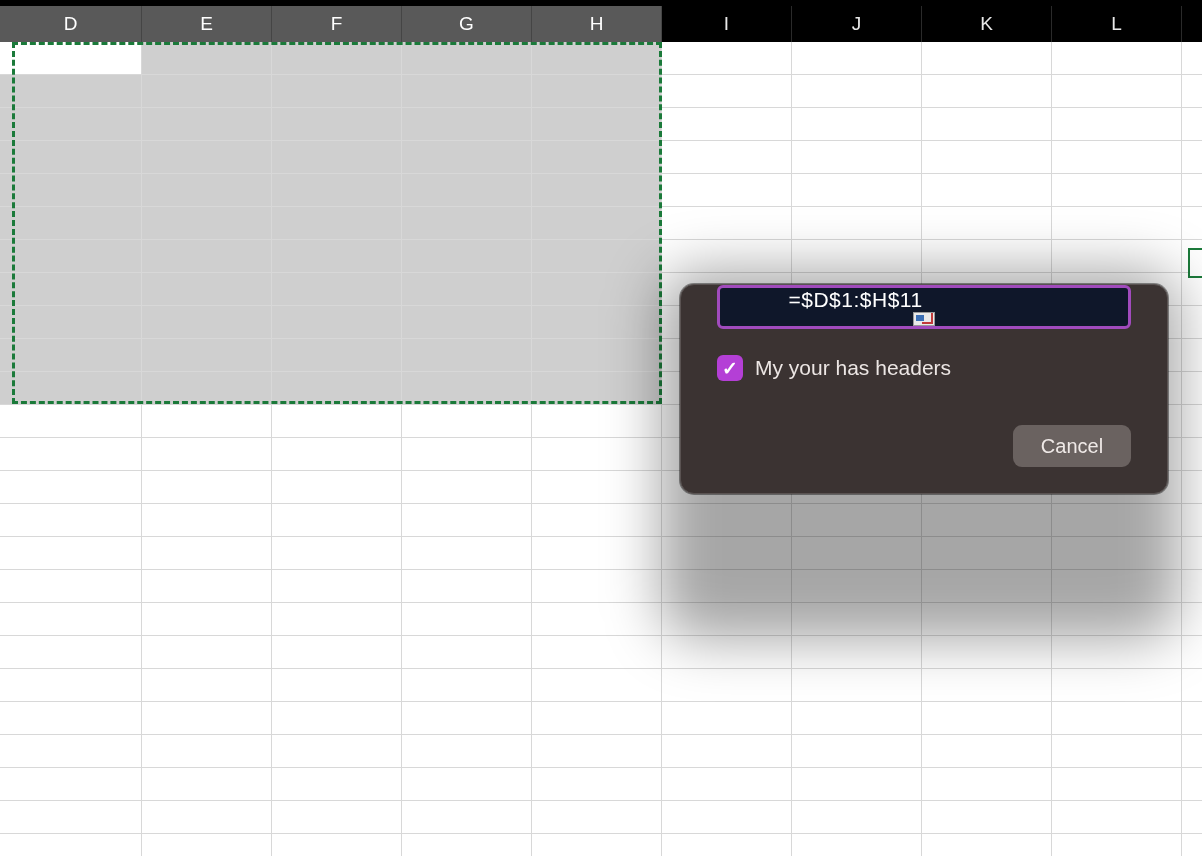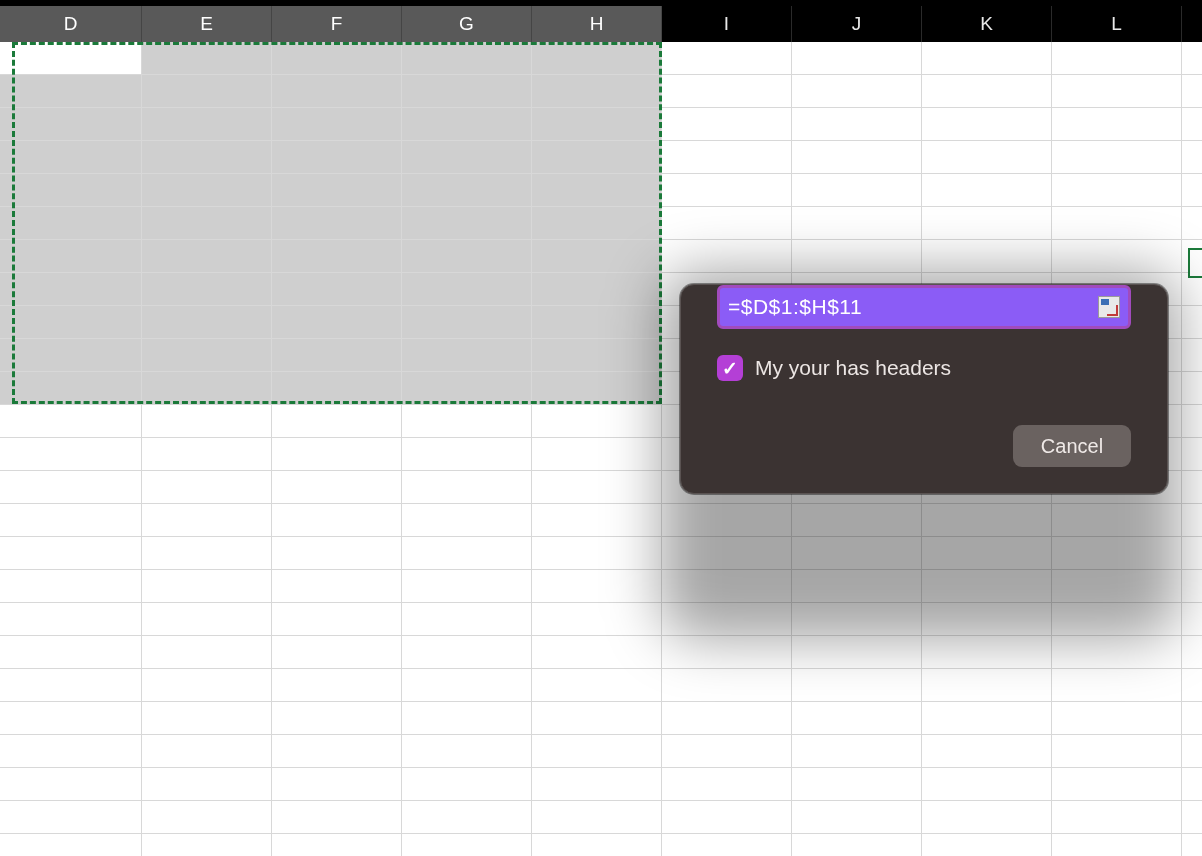--- a/index.html
+++ b/index.html
@@ -130,25 +130,26 @@
   }
   .prompt {
     font-size: 21px;
     color: #ede7e5;
     margin-bottom: 14px;
   }
   .range-wrap {
     position: relative;
     border: 3px solid #a14bbd;
     border-radius: 6px;
-    background: #8b5cf6;
+    background: #0f172a;
     height: 44px;
     display: flex;
     align-items: center;
     padding: 0 8px;
+    flex-direction: column;
   }
   .range-input {
     flex: 1;
     background: transparent;
     border: none;
     outline: none;
     color: #ffffff;
     font-size: 21px;
     font-family: inherit;
     letter-spacing: 0.5px;

